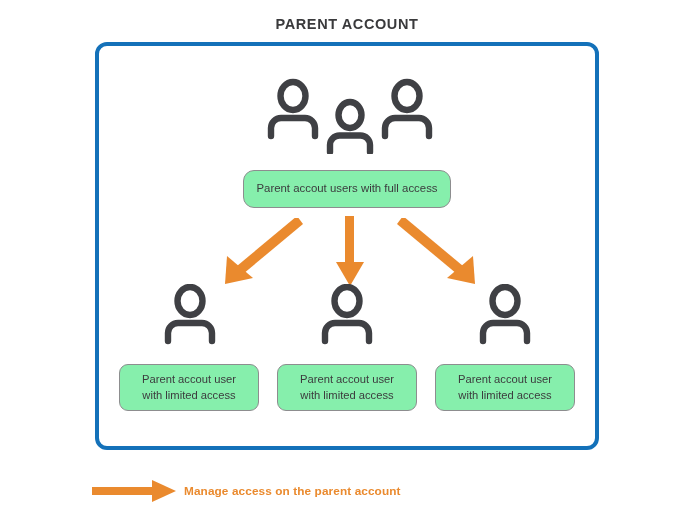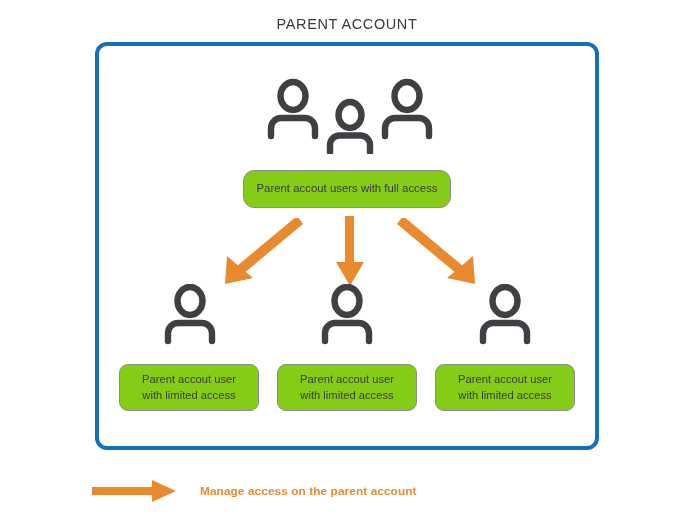--- a/index.html
+++ b/index.html
@@ -16,21 +16,21 @@
     -webkit-font-smoothing: antialiased;
   }
 
   #diagram-title {
     position: absolute;
     top: 16px;
     left: 0;
     width: 694px;
     text-align: center;
     font-size: 14.5px;
-    font-weight: normal;
+    font-weight: bold;
     letter-spacing: 0.6px;
     color: #3a3a3c;
   }
 
   #account-frame {
     position: absolute;
     left: 95px;
     top: 42px;
     width: 504px;
     height: 408px;
@@ -55,21 +55,21 @@
   }
   #user-icon-1 { left: 159px; top: 284px; }
   #user-icon-2 { left: 316px; top: 284px; }
   #user-icon-3 { left: 474px; top: 284px; }
 
   .pill {
     position: absolute;
     box-sizing: border-box;
     border: 1.3px solid #8d8d8f;
     border-radius: 11px;
-    background: #84cc16;
+    background: #86efac;
     color: #3b3b3d;
     font-size: 11.2px;
     line-height: 15.5px;
     display: flex;
     align-items: center;
     justify-content: center;
     text-align: center;
     padding: 0 8px;
   }
 
@@ -98,21 +98,21 @@
 
   #legend {
     position: absolute;
     left: 92px;
     top: 478px;
     display: flex;
     align-items: center;
   }
   #legend-arrow { width: 86px; height: 26px; }
   #legend-label {
-    margin-left: 22px;
+    margin-left: 6px;
     font-size: 11.8px;
     font-weight: bold;
     color: #ea8a2e;
     letter-spacing: 0.1px;
   }
 </style>
 </head>
 <body>
 
 <div id="diagram-title">PARENT ACCOUNT</div>

